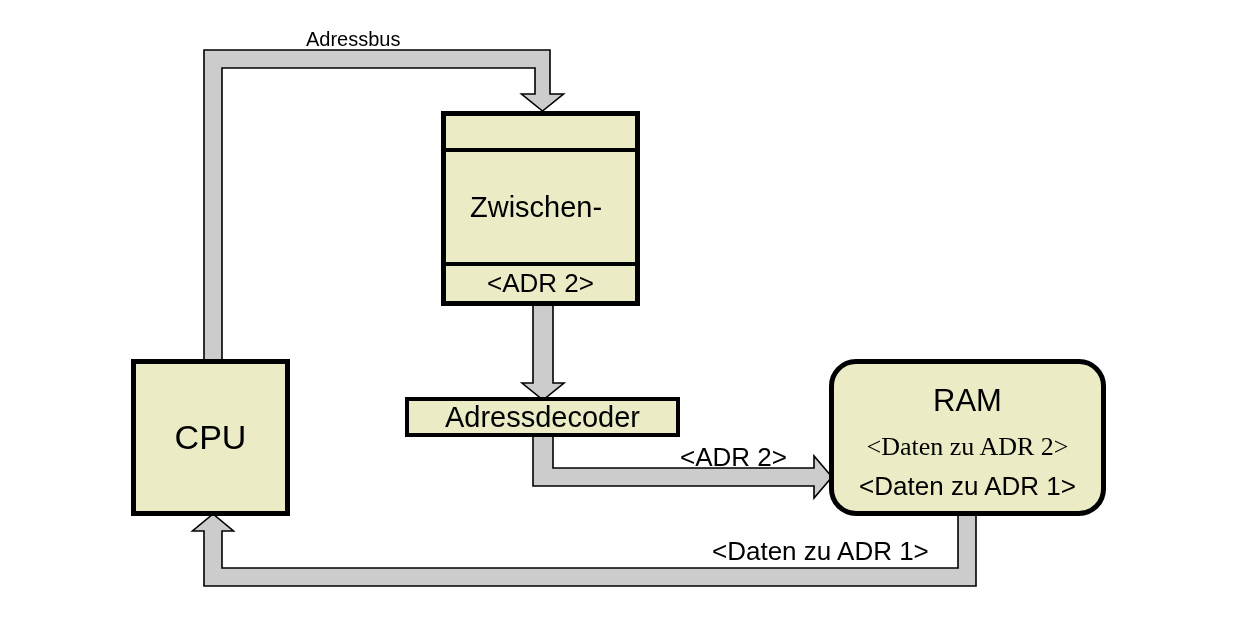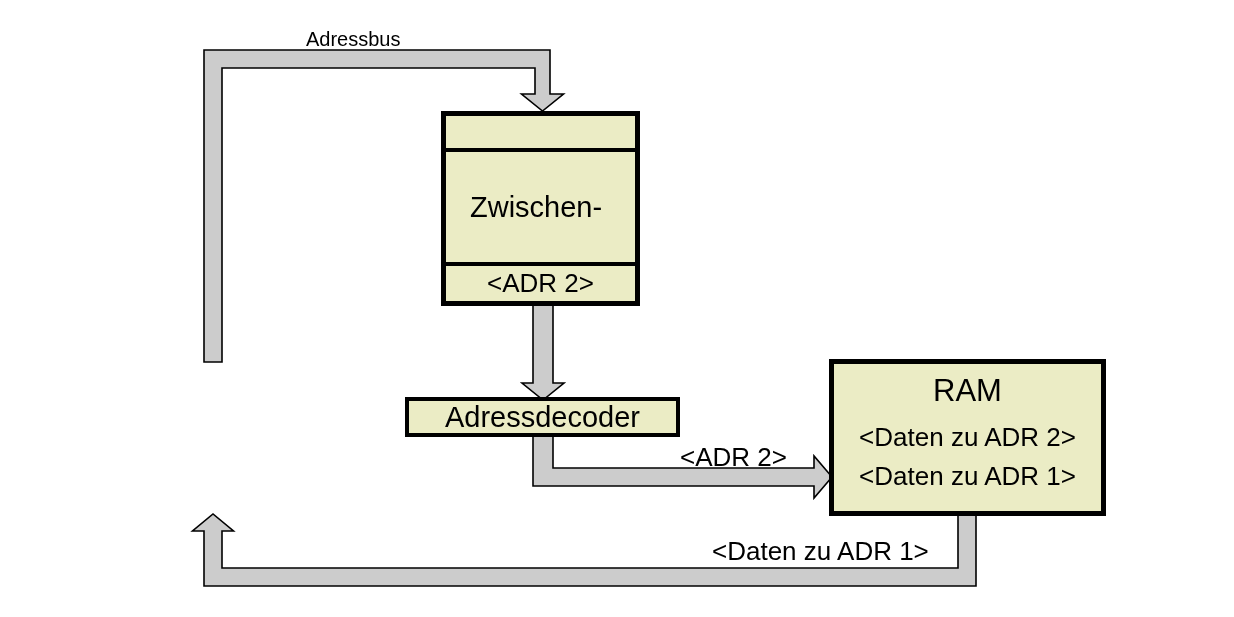--- a/index.html
+++ b/index.html
@@ -41,25 +41,26 @@
   }
   .decoder {
     left: 405px; top: 397px; width: 275px; height: 40px;
     border-width: 4px;
     display: flex; align-items: center; justify-content: center;
     font-size: 29px;
   }
   .ram {
     left: 829px; top: 359px; width: 277px; height: 157px;
     display: flex; flex-direction: column; align-items: center;
-    padding-top: 9px;
+    padding-top: 19px;
+    border-radius: 27px;
   }
   .ram-title { font-size: 31px; line-height: 36px; }
   .ram-row { font-size: 26px; line-height: 30px; }
-  .ram-row-1 { margin-top: 13px; }
+  .ram-row-1 { margin-top: 13px; font-family: Liberation Serif, serif; }
   .ram-row-2 { margin-top: 9px; }
   .lbl { position: absolute; white-space: nowrap; }
   .lbl-adressbus { left: 306px; top: 16px; font-size: 20px; margin-top: 12px; }
   .lbl-adr2 { left: 680px; top: 442px; font-size: 26px; }
   .lbl-datenbus { left: 517px; top: 530px; font-size: 30px; }
   .lbl-daten1 { left: 712px; top: 536px; font-size: 26px; }
 </style>
 </head>
 <body>
 
@@ -69,20 +70,23 @@
 
     <polygon class="bus" points="204,362 204,50 550,50 550,94 563.5,94 542.5,111 521.5,94 535,94 535,68 222,68 222,362"></polygon>
 
     <polygon class="bus" points="533,303 533,383 522,383 543,400 564,383 553,383 553,303"></polygon>
 
     <polygon class="bus" points="533,435 533,486 814,486 814,498 832,477 814,456 814,468 553,468 553,435"></polygon>
 
     <polygon class="bus" points="976,513 976,586 204,586 204,531 192.5,531 213,514 233.5,531 222,531 222,568 958,568 958,513"></polygon>
   </svg>
 
+  <div class="node cpu">
+    <span>CPU</span>
+  </div>
 
   <div class="node buffer">
     <div class="buffer-top"></div>
     <div class="buffer-mid">
       <span>Zwischen-</span>
     </div>
     <div class="buffer-bottom">
       <span>&lt;ADR 2&gt;</span>
     </div>
   </div>

